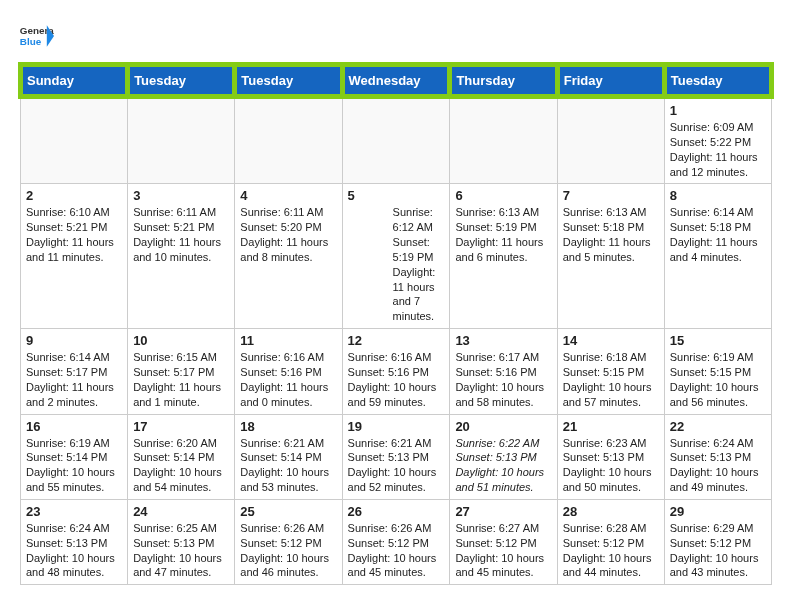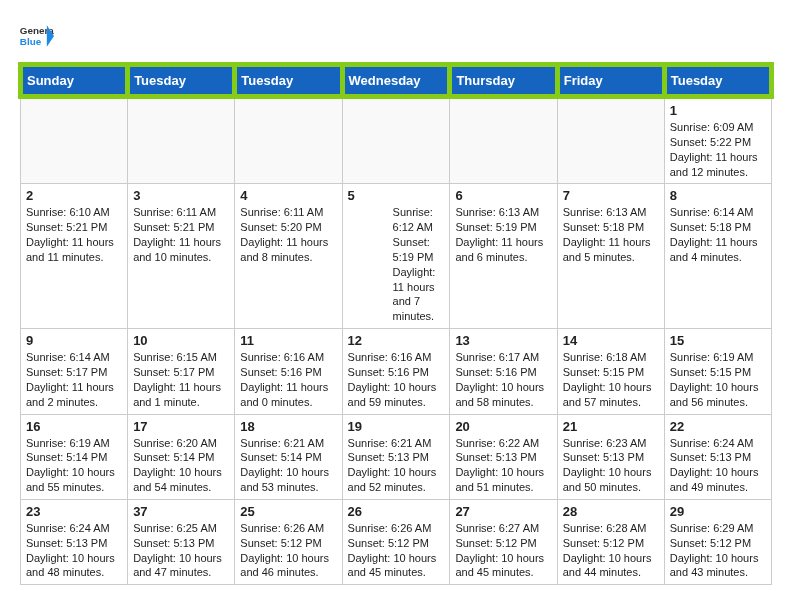--- a/index.html
+++ b/index.html
@@ -237,21 +237,21 @@
 Daylight: 10 hours and 53 minutes.</div>
           </td>
           <td>
             <span class="day-num">19</span>
             <div class="day-info" style="white-space: pre-line;">Sunrise: 6:21 AM
 Sunset: 5:13 PM
 Daylight: 10 hours and 52 minutes.</div>
           </td>
           <td>
             <span class="day-num">20</span>
-            <div class="day-info" style="white-space: pre-line;">Sunrise: 6:22 AM
+            <div class="day-info" style="white-space: pre-line; font-style: italic;">Sunrise: 6:22 AM
 Sunset: 5:13 PM
 Daylight: 10 hours and 51 minutes.</div>
           </td>
           <td>
             <span class="day-num">21</span>
             <div class="day-info" style="white-space: pre-line;">Sunrise: 6:23 AM
 Sunset: 5:13 PM
 Daylight: 10 hours and 50 minutes.</div>
           </td>
           <td>
@@ -262,21 +262,21 @@
           </td>
         </tr>
         <tr>
           <td>
             <span class="day-num">23</span>
             <div class="day-info" style="white-space: pre-line;">Sunrise: 6:24 AM
 Sunset: 5:13 PM
 Daylight: 10 hours and 48 minutes.</div>
           </td>
           <td>
-            <span class="day-num">37</span>
+            <span class="day-num">24</span>
             <div class="day-info" style="white-space: pre-line;">Sunrise: 6:25 AM
 Sunset: 5:13 PM
 Daylight: 10 hours and 47 minutes.</div>
           </td>
           <td>
             <span class="day-num">25</span>
             <div class="day-info" style="white-space: pre-line;">Sunrise: 6:26 AM
 Sunset: 5:12 PM
 Daylight: 10 hours and 46 minutes.</div>
           </td>

